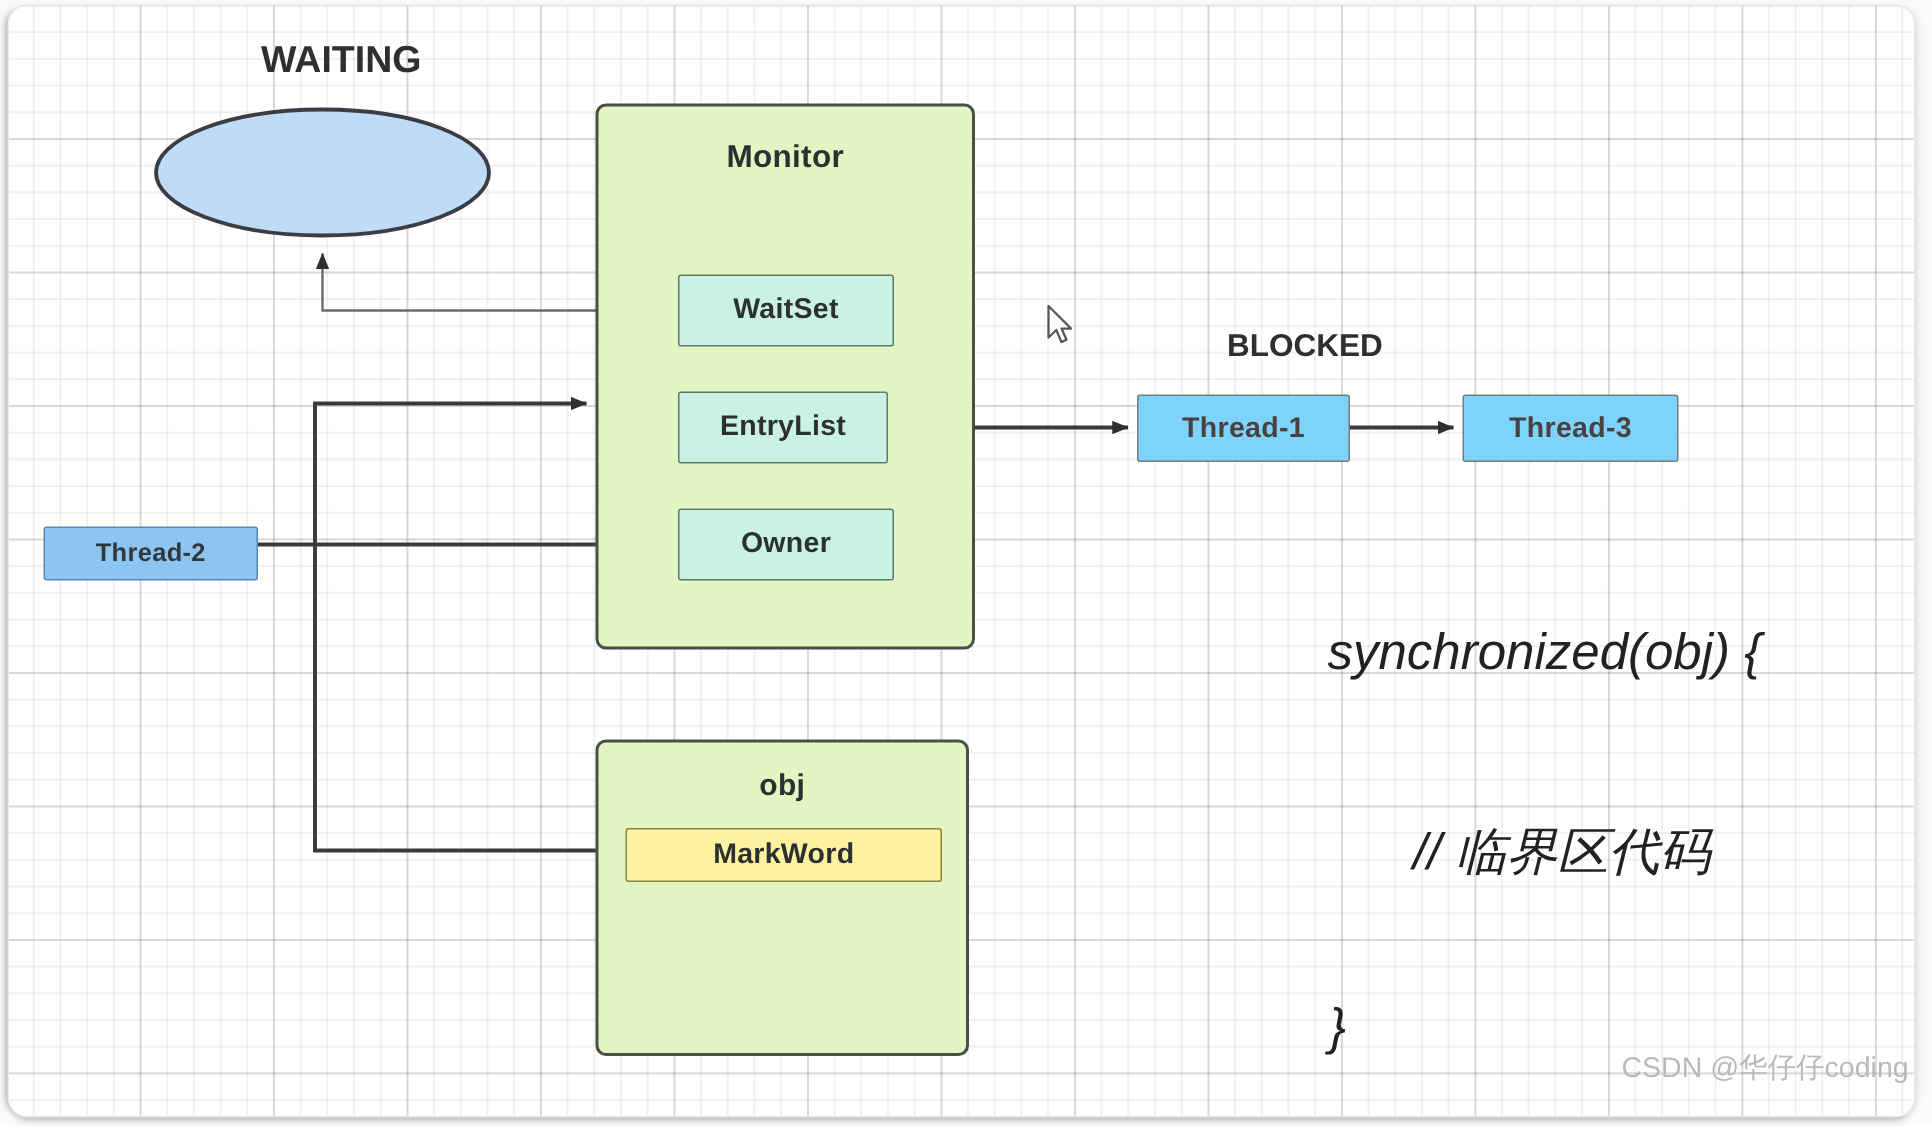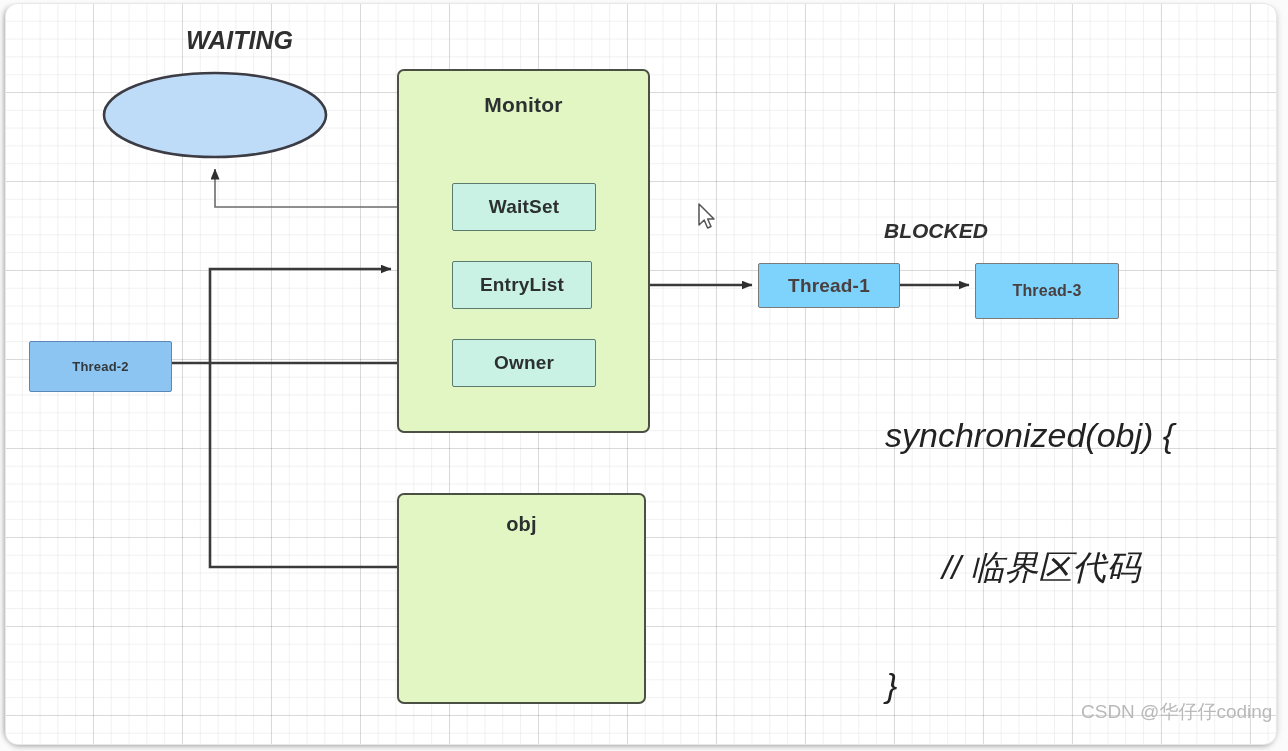--- a/index.html
+++ b/index.html
@@ -89,25 +89,23 @@
     position: absolute;
     width: 100%;
     text-align: center;
     font-weight: bold;
     color: #2c3030;
   }
 
   
   .state-label {
     position: absolute;
-    font-style: italic;
     font-weight: bold;
     color: #2f2f2f;
     white-space: nowrap;
-    margin-left: 12px;
   }
   .code-text {
     position: absolute;
     font-style: italic;
     font-weight: normal;
     color: #222222;
     white-space: nowrap;
   }
   .watermark {
     position: absolute;
@@ -162,21 +160,21 @@
         <path d="M894,281 L963,281" fill="none" stroke="#3a3a3a" stroke-width="2.6" marker-end="url(#arrowDark)"></path>
       </g>
     </svg>
 
     <svg class="overlay" viewBox="0 0 1270 740" preserveAspectRatio="none">
       <ellipse cx="209" cy="111" rx="111" ry="42" fill="#bedcf8" stroke="#3c3c44" stroke-width="2.6"></ellipse>
     </svg>
 
     <div class="state-label" style="left:168px; top:22px; font-size:25px;">WAITING</div>
 
-    <div class="state-label" style="left:866px; top:215px; font-size:21px;">BLOCKED</div>
+    <div class="state-label" style="left:812px; top:215px; font-size:21px;">BLOCKED</div>
 
     <div class="node monitor-box" style="left:391px; top:65px; width:253px; height:364px;">
       <div class="group-title" style="top:22px; font-size:21px;">Monitor</div>
     </div>
 
     <div class="node inner-box" style="left:446px; top:179px; width:144px; height:48px; font-size:19px;">
       <span>WaitSet</span>
     </div>
 
     <div class="node inner-box" style="left:446px; top:257px; width:140px; height:48px; font-size:19px;">
@@ -184,30 +182,33 @@
     </div>
 
     <div class="node monitor-box" style="left:391px; top:489px; width:249px; height:211px;">
       <div class="group-title" style="top:18px; font-size:20px;">obj</div>
     </div>
 
     <div class="node inner-box" style="left:446px; top:335px; width:144px; height:48px; font-size:19px;">
       <span>Owner</span>
     </div>
 
-
-    <div class="node thread-blue" style="left:23px; top:337px; width:143px; height:51px; font-size:13px;">
+    <div class="node markword-box" style="left:411px; top:548px; width:211px; height:36px; font-size:19px;">
+      <span>MarkWord</span>
+    </div>
+
+    <div class="node thread-blue" style="left:23px; top:347px; width:143px; height:36px; font-size:17px;">
       <span>Thread-2</span>
     </div>
 
     <div class="node thread-gray" style="left:752px; top:259px; width:142px; height:45px; font-size:19px;">
       <span>Thread-1</span>
     </div>
 
-    <div class="node thread-gray" style="left:969px; top:259px; width:144px; height:56px; font-size:16px;">
+    <div class="node thread-gray" style="left:969px; top:259px; width:144px; height:45px; font-size:19px;">
       <span>Thread-3</span>
     </div>
 
     <div class="code-text" style="left:879px; top:412px; font-size:34px;">synchronized(obj) {</div>
 
     <div class="code-text" style="left:936px; top:541px; font-size:34px;">// 临界区代码</div>
 
     <div class="code-text" style="left:880px; top:662px; font-size:34px;">}</div>
 
     <div class="watermark" style="left:1075px; top:695px;">CSDN @华仔仔coding</div>

